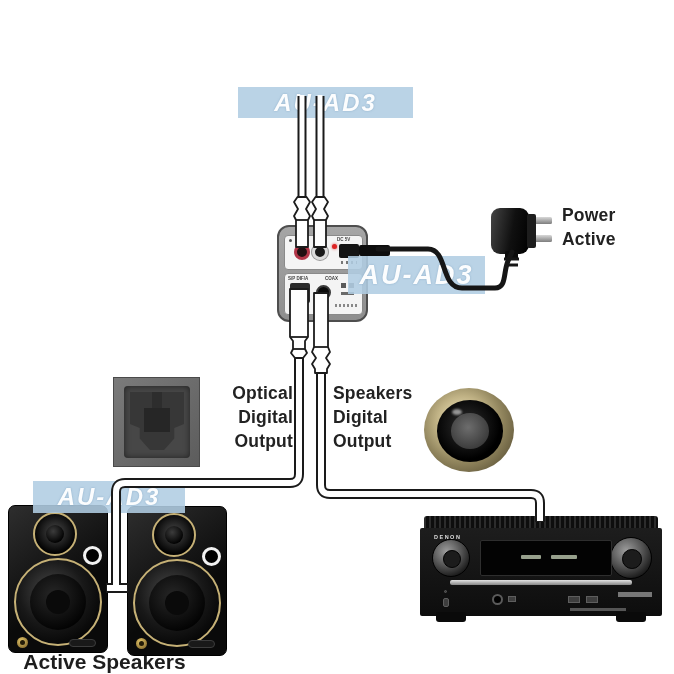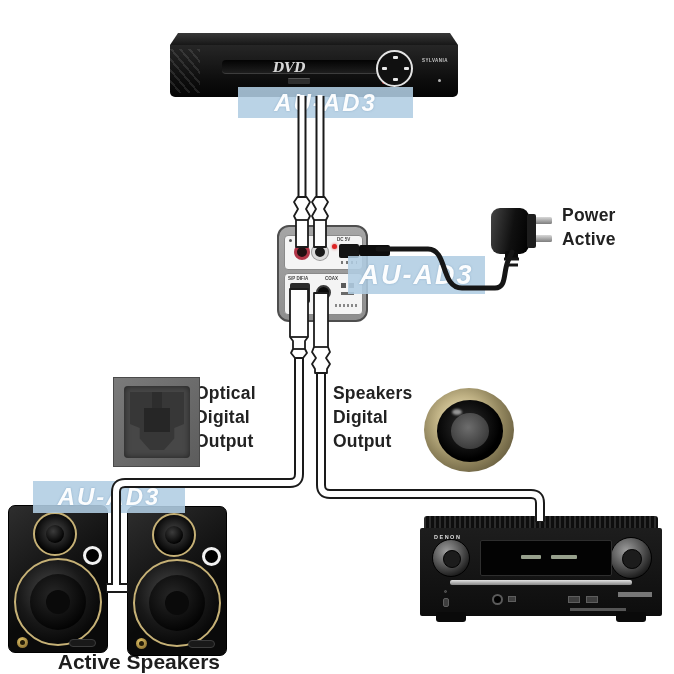--- a/index.html
+++ b/index.html
@@ -105,54 +105,36 @@
         border:2px solid #5a5a5a;background:#000;box-sizing:border-box;}
   #avr .foot{position:absolute;top:96px;width:30px;height:10px;background:#0a0a0a;border-radius:3px;}
   svg#wires{position:absolute;left:0;top:0;z-index:6;pointer-events:none;}
 </style>
 </head>
 <body>
 
 <div id="stage">
 
 
-  <div class="abs" id="dvd">
-    <div class="topface"></div>
-    <div class="front">
-      <div class="stripes"></div>
-      <div class="tray"></div>
-      <div class="dvdlogo">DVD</div>
-      <div class="openbtn"></div>
-      <div class="led"></div>
-      <div class="dot"></div>
-      <div class="navpad">
-        <span class="nv" style="left:15px;top:4px;"></span>
-        <span class="nv" style="left:15px;top:26px;"></span>
-        <span class="nv" style="left:4px;top:15px;"></span>
-        <span class="nv" style="left:26px;top:15px;"></span>
-      </div>
-      <div class="brand">SYLVANIA</div>
-    </div>
-  </div>
-
-  <div class="lbl" style="left:562px;top:203px;text-align:center;">
+
+  <div class="lbl" style="left:562px;top:203px;">
     <div>Power</div>
     <div>Active</div>
   </div>
-  <div class="lbl" style="left:195px;top:381px;width:98px;text-align:left;">
+  <div class="lbl" style="left:195px;top:381px;width:98px;text-align:right;">
     <div>Optical</div>
     <div>Digital</div>
     <div>Output</div>
   </div>
   <div class="lbl" style="left:333px;top:381px;">
     <div>Speakers</div>
     <div>Digital</div>
     <div>Output</div>
   </div>
-  <div class="big-lbl" style="left:15px;top:650px;width:205px;text-align:right;">Active Speakers</div>
+  <div class="big-lbl" style="left:2px;top:650px;width:205px;">Active Speakers</div>
 
   <div class="abs" id="conv">
     <div class="panel" style="top:8px;height:33px;">
       <div class="screw" style="left:4px;top:3px;"></div>
       <div class="jack" style="left:9px;top:8px;width:16px;height:16px;background:#221012;border:3px solid #b23648;"></div>
       <div class="jack" style="left:27px;top:8px;width:16px;height:16px;background:#1a1a1a;border:3px solid #dcdcdc;box-shadow:0 0 0 1px #9a9a9a;"></div>
       <div class="jack" style="left:47px;top:8px;width:5px;height:5px;background:#d22;box-shadow:0 0 3px #d44;"></div>
       <div style="position:absolute;left:52px;top:1px;font-size:4.5px;color:#444;font-weight:bold;">DC 5V</div>
       <div style="position:absolute;left:54px;top:8px;width:20px;height:14px;background:#141414;border-radius:2px;"></div>
       <div style="position:absolute;left:56px;top:25px;width:16px;height:3px;background:repeating-linear-gradient(90deg,#777 0 2px,transparent 2px 5px);"></div>

